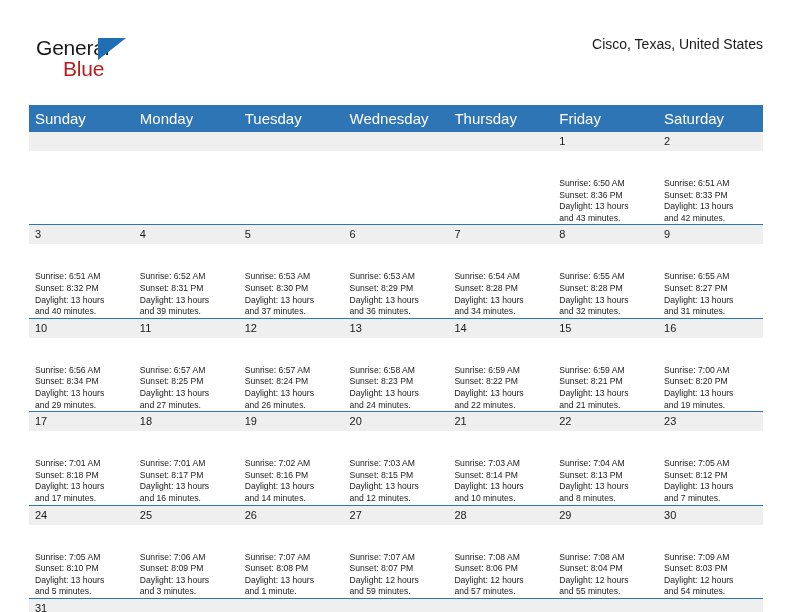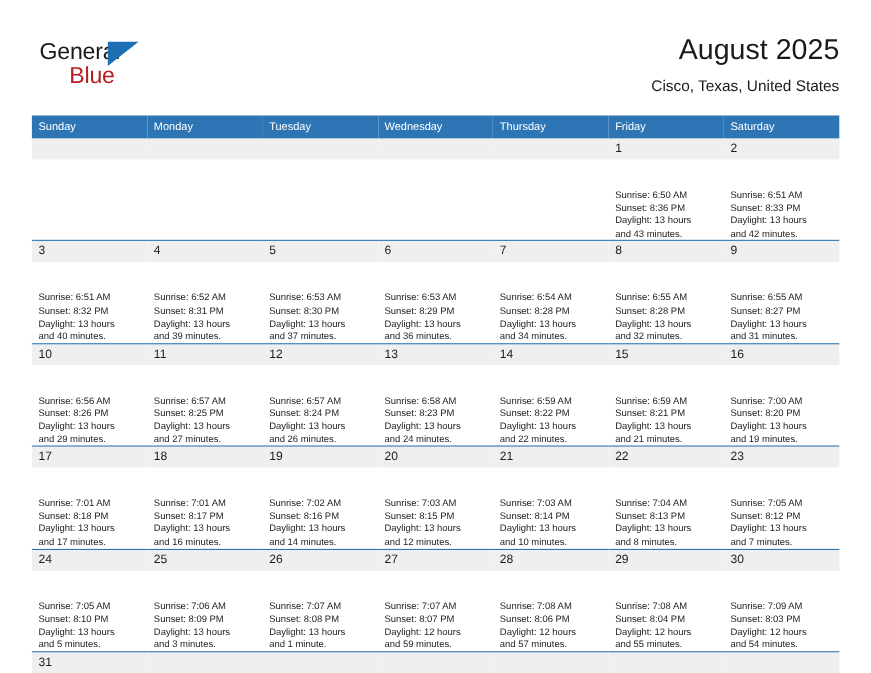--- a/index.html
+++ b/index.html
@@ -91,21 +91,21 @@
     position: absolute;
     left: 29px;
     top: 105px;
     width: 734px;
     border-collapse: collapse;
     table-layout: fixed;
   }
   .cal th {
     background: #2e75b6;
     color: #ffffff;
-    font-size: 10px;
+    font-size: 15px;
     font-weight: normal;
     text-align: left;
     padding: 5px 0 5px 6px;
     height: 11px;
     border: none;
   }
   .cal td {
     vertical-align: top;
     padding: 0;
     border: none;
@@ -153,21 +153,20 @@
 
   <div class="header">
 
     <div class="brand">
       <span class="brand-general">General</span>
       <span class="brand-triangle"></span>
       <span class="brand-blue">Blue</span>
     </div>
 
     <div class="title-block">
-      <h1 class="cal-title">August 2025</h1>
       <p class="cal-subtitle">Cisco, Texas, United States</p>
     </div>
 
   </div>
 
   <table class="cal">
     <thead>
       <tr>
         <th>Sunday</th>
         <th>Monday</th>
@@ -277,21 +276,21 @@
               <div>Daylight: 13 hours</div>
               <div>and 31 minutes.</div>
             </div>
           </td>
         </tr>
         <tr class="week-row">
           <td>
             <span class="daynum">10</span>
             <div class="info">
               <div>Sunrise: 6:56 AM</div>
-              <div>Sunset: 8:26 PM</div>
+              <div>Sunset: 8:34 PM</div>
               <div>Daylight: 13 hours</div>
               <div>and 29 minutes.</div>
             </div>
           </td>
           <td>
             <span class="daynum">11</span>
             <div class="info">
               <div>Sunrise: 6:57 AM</div>
               <div>Sunset: 8:25 PM</div>
               <div>Daylight: 13 hours</div>

